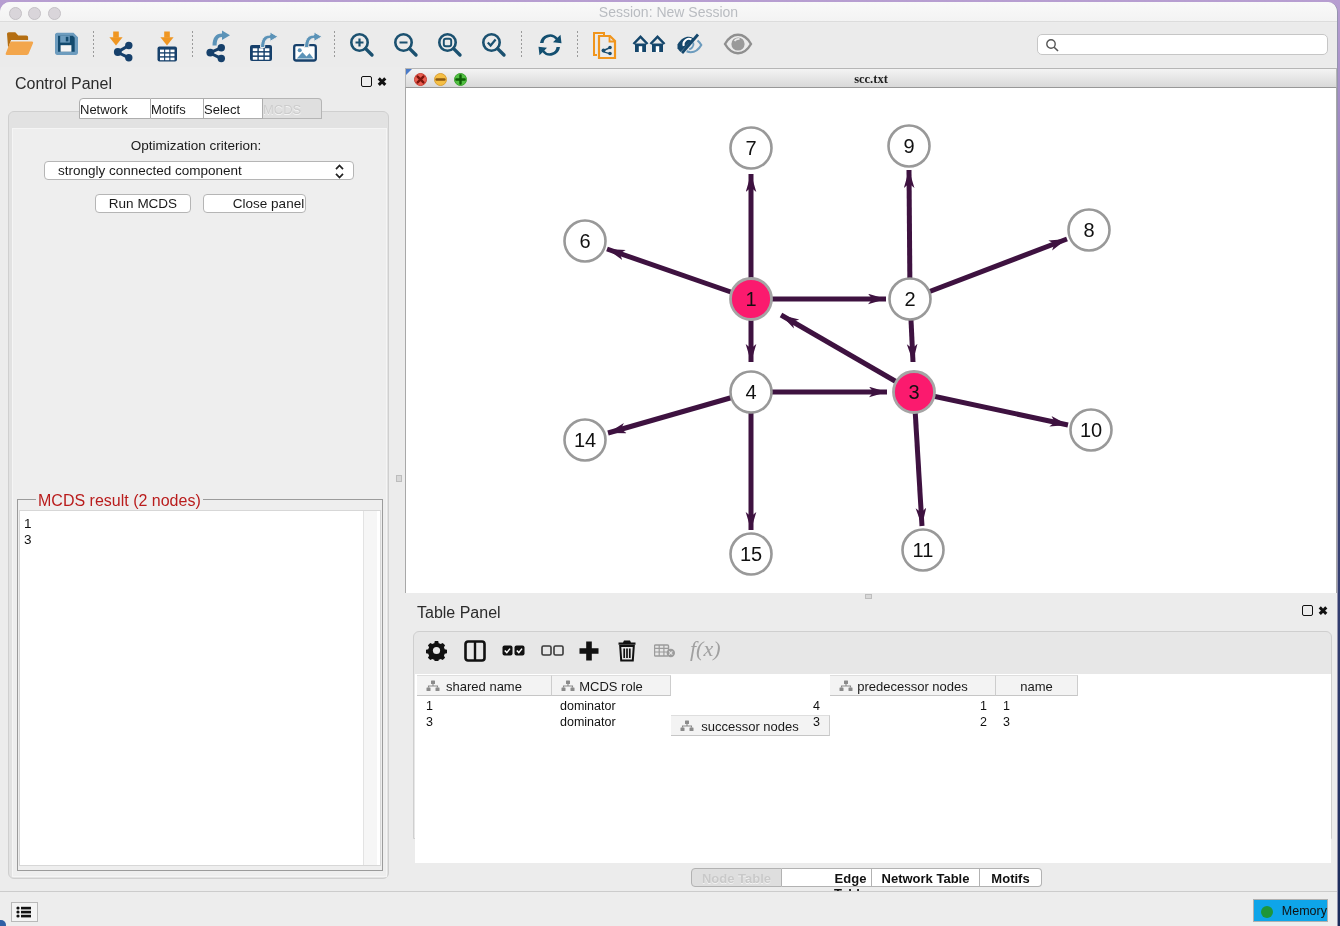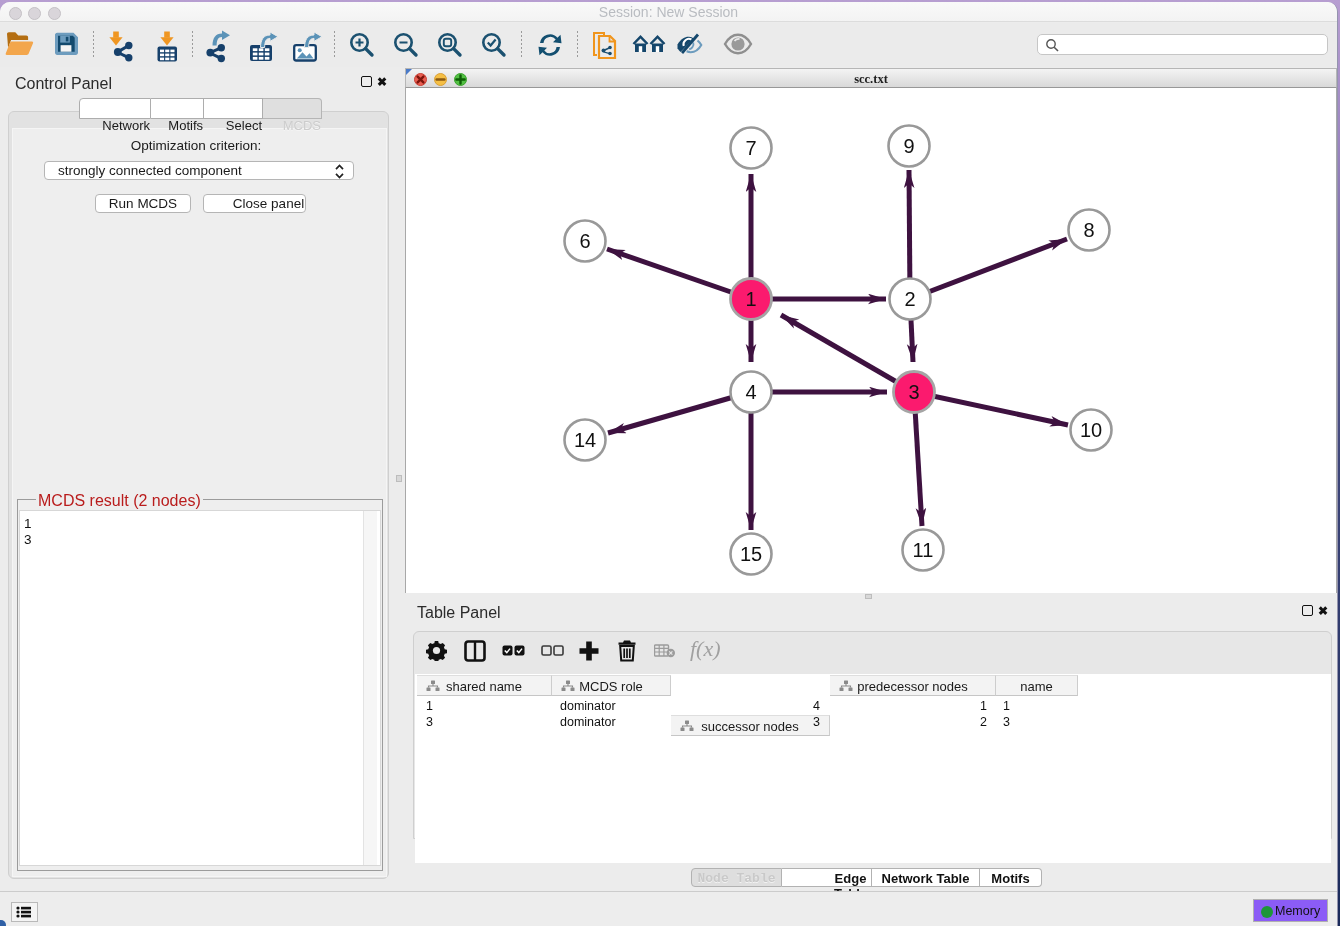--- a/index.html
+++ b/index.html
@@ -35,21 +35,21 @@
   background-size:1px 4px; }
 .searchbox { position:absolute; left:1037px; top:11px; width:291px; height:21px;
   background:#fff; border:1px solid #c6c6c6; border-radius:5px; }
 
 .cpanel { position:absolute; left:0; top:65px; width:392px; height:826px; background:#ececec; }
 .panel-title { position:absolute; left:15px; top:8px; font-size:16px; color:#2b2b2b; }
 .pbtn-float { position:absolute; width:11px; height:11px; border:1.5px solid #111; border-radius:2px; }
 .pbtn-close { position:absolute; font-size:12px; font-weight:bold; color:#111; line-height:12px; }
 .tabs { position:absolute; top:31px; left:79px; height:21px; display:flex; z-index:3; }
 .tab { border:1px solid #adadad; border-left:none; background:#fff; color:#1a1a1a;
-  font-size:13px; padding-top:19px; height:21px; text-align:right; }
+  font-size:13px; padding-top:3px; height:21px; text-align:left; }
 .tab.first { border-left:1px solid #adadad; border-radius:4px 0 0 0; }
 .tab.sel { background:#dfdfdf; color:#ccc; text-shadow:0 1px 0 #f4f4f4;
   border-radius:0 4px 0 0; border-color:#b5b5b5; }
 .tabpane { position:absolute; left:8px; top:44px; width:381px; height:768px;
   background:#e2e2e2; border:1px solid #cfcfcf; border-radius:6px; }
 .tabinner { position:absolute; left:3px; top:16px; width:375px; height:749px;
   background:#eeeeee; border:1px solid #f5f5f5; }
 .optlabel { position:absolute; top:71px; left:0; width:392px; text-align:center;
   font-size:13.5px; color:#1a1a1a; }
 .selectbox { position:absolute; left:44px; top:94px; width:310px; height:19px;
@@ -93,30 +93,30 @@
 .tp-table { position:absolute; left:1px; top:42px; width:916px; height:189px; background:#fff; }
 .th-cell { position:absolute; top:1px; height:21px; background:#f3f3f3;
   border-right:1px solid #cdcdcd; border-bottom:1px solid #c6c6c6; border-top:1px solid #dedede;
   font-size:13px; color:#1a1a1a; text-align:center; padding-top:3px; }
 .td { position:absolute; font-size:12.5px; color:#111; }
 
 .btabs { position:absolute; left:286px; top:268px; height:19px; display:flex; }
 .btab { border:1px solid #b2b2b2; border-left:none; background:#fff; color:#111;
   font-size:13px; font-weight:bold; padding-top:2px; height:19px; text-align:center; }
 .btab.first { border-left:1px solid #b2b2b2; border-radius:4px 0 0 4px;
-  background:#dedede; color:#c9c9c9; text-shadow:0 1px 0 #f2f2f2;font-family:Liberation Mono, monospace; }
+  background:#dedede; color:#c9c9c9; text-shadow:0 1px 0 #f2f2f2; }
 .btab.last { border-radius:0 4px 4px 0; }
 
 .statusbar { position:absolute; left:0; top:889px; width:100%; height:35px;
   background:#ededed; border-top:1px solid #cccccc; }
 .sb-left { position:absolute; left:11px; top:10px; width:27px; height:20px;
   background:#f4f4f4; border:1px solid #b9b9b9; }
 .sb-mem { position:absolute; right:9px; top:7px; width:75px; height:23px;
-  background:#8b5cf6; border:1px solid #b0b0b0; font-size:12.5px; color:#111;
-  padding:4px 0 0 21px; }
+  background:#0ea5e9; border:1px solid #b0b0b0; font-size:12.5px; color:#111;
+  padding:4px 0 0 21px;text-align:right; }
 .sb-mem .dot { position:absolute; left:7px; top:5.5px; width:12px; height:12px;
   border-radius:50%; background:#1e9639; }
 .bluecorner { position:absolute; left:-4px; bottom:-4px; width:10px; height:10px;
   border-radius:50%; background:#2e5fa5; }
 </style>
 </head>
 <body>
 <div class="window">
 
   <div class="titlebar">

